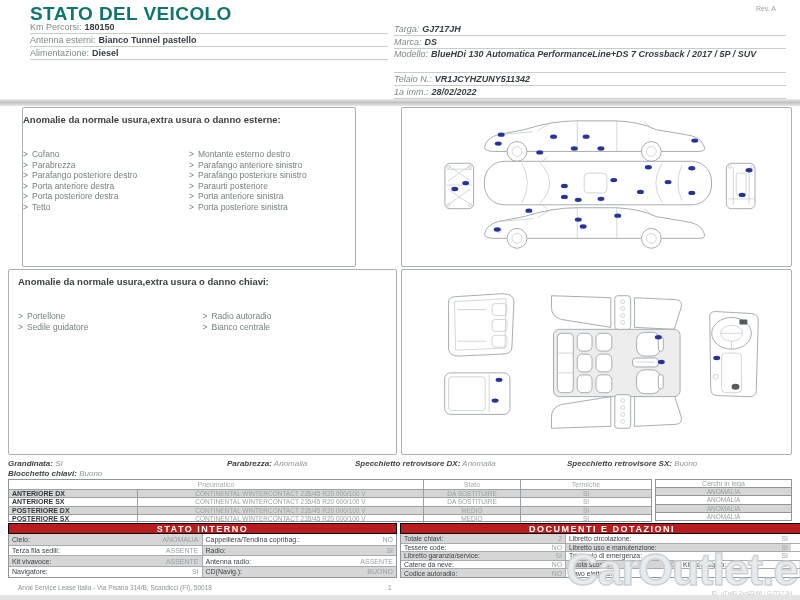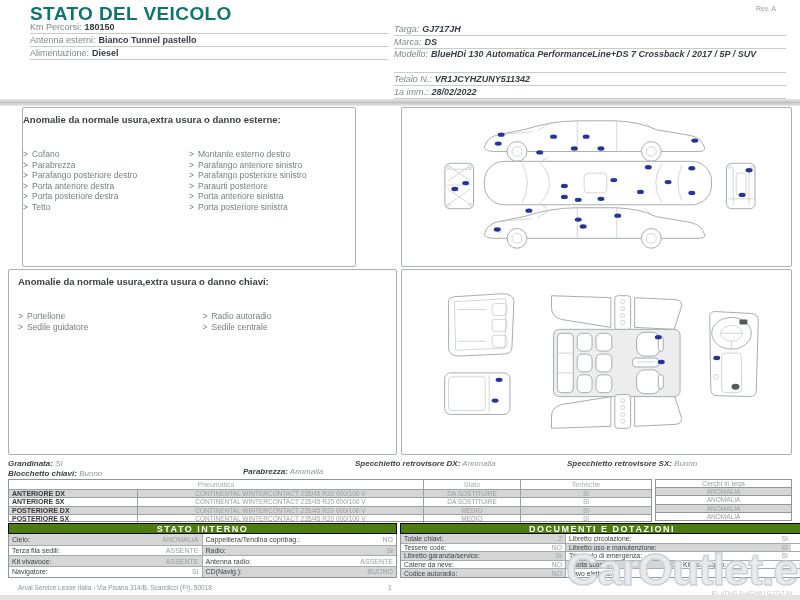--- a/index.html
+++ b/index.html
@@ -43,21 +43,21 @@
   .fw { fill:#ffffff; stroke:#a6acaf; stroke-width:1; }
   .dmk { fill:#26339b; }
   .dark { fill:#555a5e; }
 
   
   #summary { left:8px; top:459px; width:784px; height:19px; font-size:8px;font-style:italic; }
   .sum { position:absolute; white-space:nowrap; }
   .sum-label { font-weight:700; color:#3a403d; }
   .sum-value { color:#8d9794; }
   #sum-0 { left:0;     top:0; }
-  #sum-1 { left:219px; top:8px;margin-left:16px; }
+  #sum-1 { left:219px; top:0; }
   #sum-2 { left:347px; top:0; }
   #sum-3 { left:559px; top:0; }
   #sum-4 { left:0;     top:9.5px; }
 
   
   #tyre-main { left:8px; top:479px; width:644px; height:43px; border:1px solid #8f9598; font-size:6.5px; background:#fff; }
   .t-row { display:flex; height:8.5px; border-top:1px solid #9aa0a3; }
   .t-row.hdr { height:8.5px; border-top:none; }
   .t-cell { border-right:1px solid #9aa0a3; display:flex; align-items:center; justify-content:center;
             color:#9aa19d; overflow:hidden; white-space:nowrap; }
@@ -70,21 +70,21 @@
   .th { color:#a7adaa; font-size:7px; }
   .shade { background:#d6d6d6; }
 
   #tyre-cerchi { left:655px; top:479px; width:137px; height:43px; font-size:6.5px; }
   .cer-cell { height:9.2px; border:1px solid #8f9598; margin-top:-1px; display:flex;
               align-items:center; justify-content:center; color:#9aa19d; background:#fff; }
   .cer-cell:first-child { margin-top:0; }
   .cer-cell.shade { background:#d6d6d6; }
 
   
-  .bar { height:11px; background:#4d7c0f; color:#fff; font-weight:700; font-size:9px;
+  .bar { height:11px; background:#b91c1c; color:#fff; font-weight:700; font-size:9px;
          text-align:center; line-height:11px; letter-spacing:1.5px; border:1px solid #000; }
   .info-body { border:1px solid #8f9598; border-top:none; background:#fff; }
   #stato-interno { left:8px;   top:523px; width:389px; }
   #documenti     { left:400px; top:523px; width:404px; }
   .i-row { display:flex; border-top:1px solid #a6acae; }
   .i-row:first-child { border-top:none; }
   #stato-interno .i-row { height:10.7px; font-size:7px; }
   #documenti .i-row { height:8.6px; font-size:6.8px; }
   .half { display:flex; justify-content:space-between; align-items:center; padding:0 3px;
           overflow:hidden; white-space:nowrap; }
@@ -248,21 +248,21 @@
 
 <div class="abs panel" id="int-list">
   <div class="panel-title">Anomalie da normale usura,extra usura o danno chiavi:</div>
   <div class="cols">
     <div class="col">
       <div class="itm"><span class="b">&gt;</span><span>Portellone</span></div>
       <div class="itm"><span class="b">&gt;</span><span>Sedile guidatore</span></div>
     </div>
     <div class="col">
       <div class="itm"><span class="b">&gt;</span><span>Radio autoradio</span></div>
-      <div class="itm"><span class="b">&gt;</span><span>Sedile centrale</span></div>
+      <div class="itm"><span class="b">&gt;</span><span>Bianco centrale</span></div>
     </div>
   </div>
 </div>
 
 <div class="abs panel" id="int-diag">
   <svg class="diag-svg" viewBox="0 0 391 186">
 
     <g>
       <path class="ln" d="M46 34 Q45 28 52 27 L100 24 Q112 24 112 32 L110 78 Q110 85 100 85 L56 87 Q47 87 46 80 Z"></path>
       <path class="lnt" d="M52 32 L104 29 L103 79 L53 81 Z"></path>

